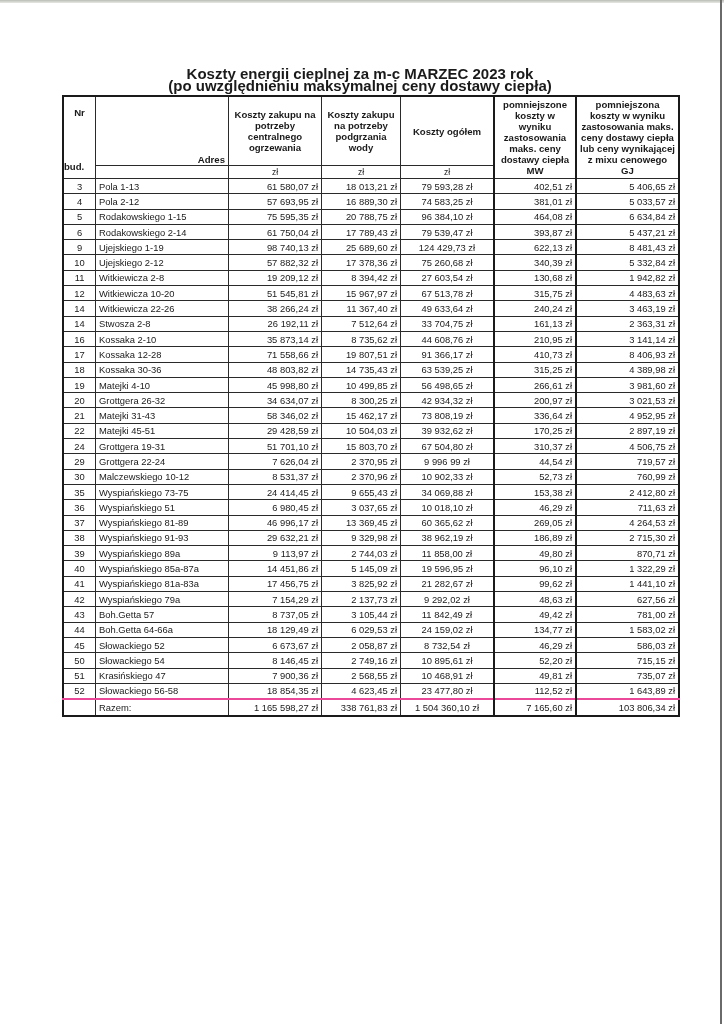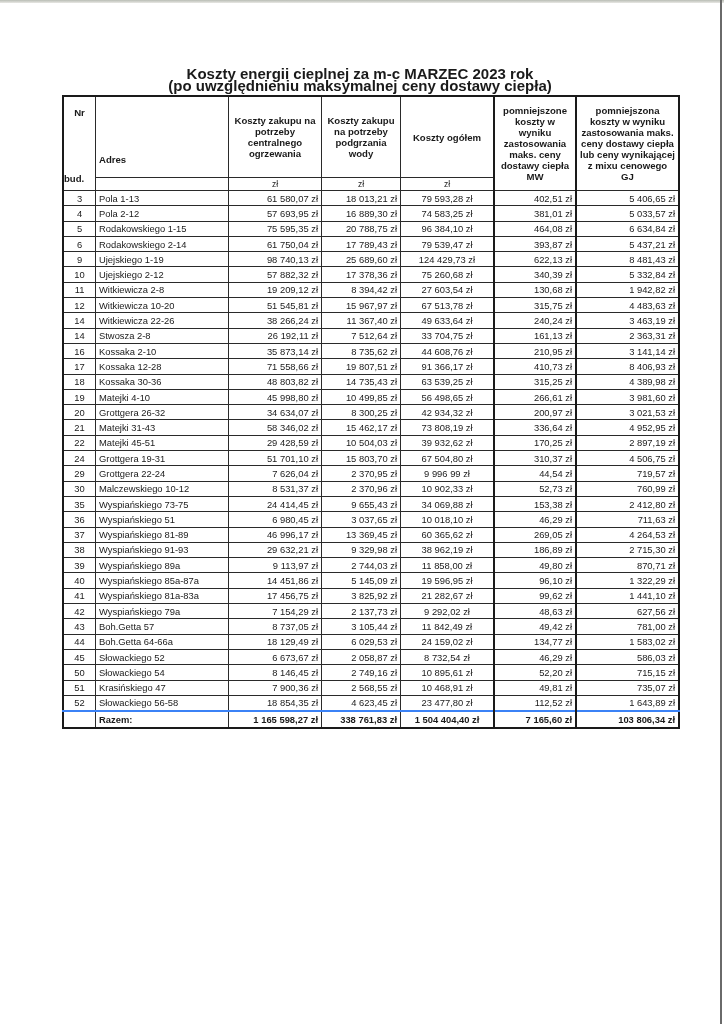--- a/index.html
+++ b/index.html
@@ -30,41 +30,41 @@
   .c-w { width: 72px; text-align: right; }
   .c-tot { width: 86px; text-align: center; }
   .c-mw { width: 74px; text-align: right; }
   .c-gj { width: 95px; text-align: right; }
   td.c-mw { padding-right: 12px; }
   tr.head1 th { height: 68px; border-bottom: 1px solid #2a2a2a; }
   tr.head2 th { height: 12px; font-weight: normal; font-size: 8.5px; margin-top: 15px; }
   .nr-cell { position: relative; margin-left: 44px; }
   .nr-top { position: absolute; top: 10px; left: 0; right: 0; text-align: center; }
   .nr-bot { position: absolute; bottom: 6px; left: 0; right: 17px; text-align: center; }
-  tr.total td { font-weight: bold; border-top: 2px solid #3b82f6; height: 15px; }
+  tr.total td { font-weight: normal; border-top: 2px solid #ec4899; height: 15px; }
   tr.total td.c-addr { padding-left: 3px; }
   .thick-l { border-left: 2px solid #1a1a1a !important; }
 </style>
 </head>
 <body>
 
 <div class="scan-top"></div>
 <div class="scan-right"></div>
 
 <div class="title t1">Koszty energii cieplnej za m-c MARZEC 2023 rok</div>
 <div class="title t2">(po uwzględnieniu maksymalnej ceny dostawy ciepła)</div>
 
 <table class="costs">
   <thead>
     <tr class="head1">
       <th class="c-nr nr-cell" rowspan="2">
         <span class="nr-top">Nr</span>
         <span class="nr-bot">bud.</span>
       </th>
-      <th class="c-addr" style="text-align:left; vertical-align:bottom; padding-bottom:12px;">Adres</th>
+      <th class="c-addr" style="text-align:right; vertical-align:bottom; padding-bottom:0;">Adres</th>
       <th class="c-co" style="white-space:normal; text-align:center;">Koszty zakupu na potrzeby centralnego ogrzewania</th>
       <th class="c-w" style="white-space:normal; text-align:center;">Koszty zakupu na potrzeby podgrzania wody</th>
       <th class="c-tot" style="text-align:center;">Koszty ogółem</th>
       <th class="c-mw small thick-l" rowspan="2" style="white-space:normal; ">
         <span>pomniejszone koszty w wyniku zastosowania maks. ceny dostawy ciepła</span><br>
         <span>MW</span>
       </th>
       <th class="c-gj small thick-l" rowspan="2" style="white-space:normal; text-align:center;margin-left:21px;">
         <span>pomniejszona koszty w wyniku zastosowania maks. ceny dostawy ciepła lub ceny wynikającej z mixu cenowego</span><br>
         <span>GJ</span>
@@ -384,18 +384,18 @@
         <td class="c-mw thick-l">112,52 zł</td>
         <td class="c-gj thick-l">1 643,89 zł</td>
       </tr>
     </tbody>
   <tfoot>
     <tr class="total">
       <td class="c-nr"></td>
       <td class="c-addr">Razem:</td>
       <td class="c-co">1 165 598,27 zł</td>
       <td class="c-w">338 761,83 zł</td>
-      <td class="c-tot">1 504 404,40 zł</td>
+      <td class="c-tot">1 504 360,10 zł</td>
       <td class="c-mw thick-l">7 165,60 zł</td>
       <td class="c-gj thick-l">103 806,34 zł</td>
     </tr>
   </tfoot>
 </table>
 
 </body></html>

